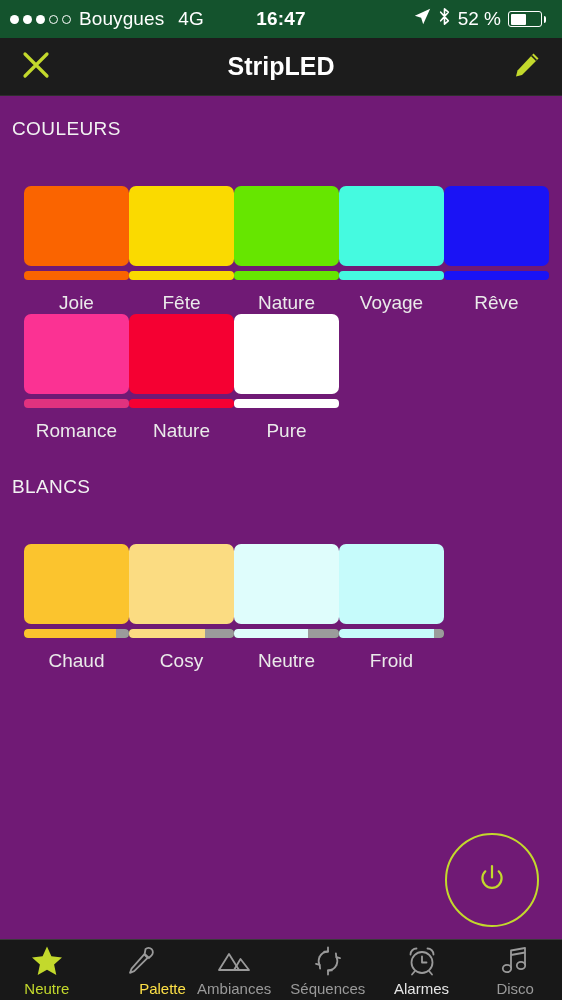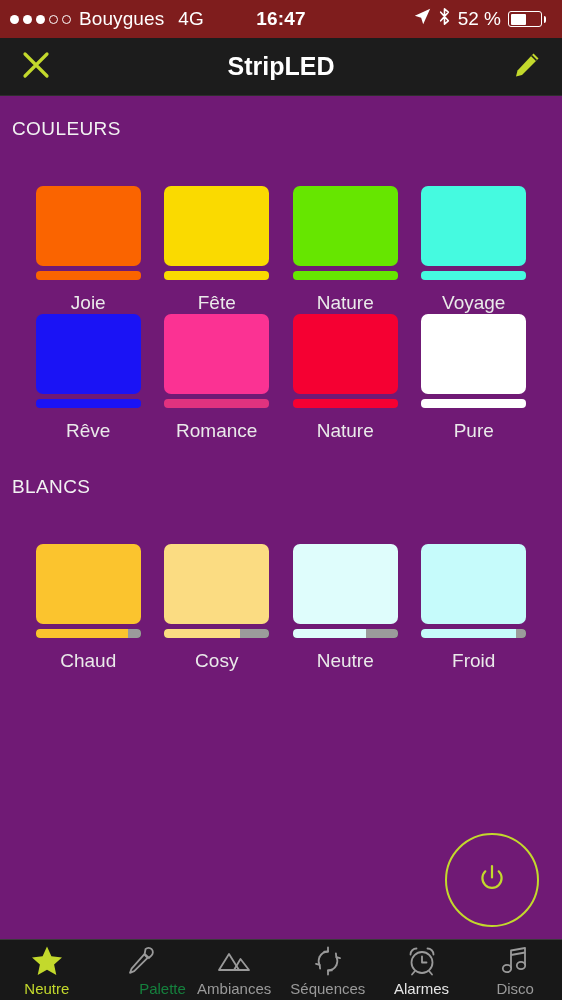--- a/index.html
+++ b/index.html
@@ -7,21 +7,21 @@
     width:562px; height:1000px;
     background:#1c1c1c;
     font-family:"Liberation Sans", sans-serif;
     overflow:hidden;
   }
   #app { position:relative; width:562px; height:1000px; background:#1c1c1c; }
 
   
   .statusbar {
     height:38px; width:100%;
-    background:#7f1d1d;
+    background:#14532d;
     display:flex; align-items:center;
     color:#ffffff; font-size:20px;
     position:relative;
   }
   .sb-left { display:flex; align-items:center; gap:8px; padding-left:10px; }
   .dots { display:flex; align-items:center; gap:4px; }
   .dot { width:9px; height:9px; border-radius:50%; background:#ffffff; }
   .dot.hollow { background:transparent; border:1.5px solid #ffffff; }
   .carrier { font-size:19px; letter-spacing:.1px; }
   .net { font-size:19px; margin-left:6px; }
@@ -58,21 +58,21 @@
   .nav-btn-left { position:absolute; left:20px; top:50%; transform:translateY(-50%); cursor:pointer; }
   .nav-btn-right { position:absolute; right:20px; top:50%; transform:translateY(-50%); cursor:pointer; }
 
   
   .content { position:relative; width:100%; height:843px; background:#701a75; }
   .section-title {
     color:#f2f2f2; font-size:19px; letter-spacing:.4px;
     padding-left:12px;
   }
   .grid {
-    display:grid; grid-template-columns:repeat(4,1fr);
+    display:grid; grid-template-columns:repeat(5,1fr);
     column-gap:0; row-gap:0;
     padding:0 24px;
   }
   .cell { display:flex; flex-direction:column; align-items:center; }
   .swatch { width:105px; cursor:pointer; }
   .swatch-main {
     width:105px; height:80px; border-radius:7px;
   }
   .swatch-bar {
     width:105px; height:9px; border-radius:4px; margin-top:5px;
@@ -319,21 +319,21 @@
         </div>
         <div class="tab-label" style="color: rgb(195, 217, 44);">Neutre</div>
       </div>
       <div class="tab">
         <div class="tab-icon">
           <svg width="30" height="30" viewBox="0 0 30 30">
             <path d="M19.5 3.2 a4.3 4.3 0 0 1 6.1 6.1 L22.9 12 l-4.2-4.2 Z" fill="none" stroke="#9a9a9a" stroke-width="1.8"></path>
             <path d="M18.2 8.4 L21.6 11.8 L8.2 25.2 L4 26.8 L5.6 22.6 Z" fill="none" stroke="#9a9a9a" stroke-width="1.8" stroke-linejoin="round"></path>
           </svg>
         </div>
-        <div class="tab-label" style="color: #15803d; margin-left: 44px;">Palette</div>
+        <div class="tab-label" style="color: #fde047; margin-left: 44px;">Palette</div>
       </div>
       <div class="tab">
         <div class="tab-icon">
           <svg width="34" height="26" viewBox="0 0 34 26">
             <path d="M2 22 L12 6 L22 22 Z" fill="none" stroke="#9a9a9a" stroke-width="1.8" stroke-linejoin="round"></path>
             <path d="M17 22 L23.5 11 L32 22 Z" fill="none" stroke="#9a9a9a" stroke-width="1.8" stroke-linejoin="round"></path>
           </svg>
         </div>
         <div class="tab-label" style="color: rgb(154, 154, 154);">Ambiances</div>
       </div>

